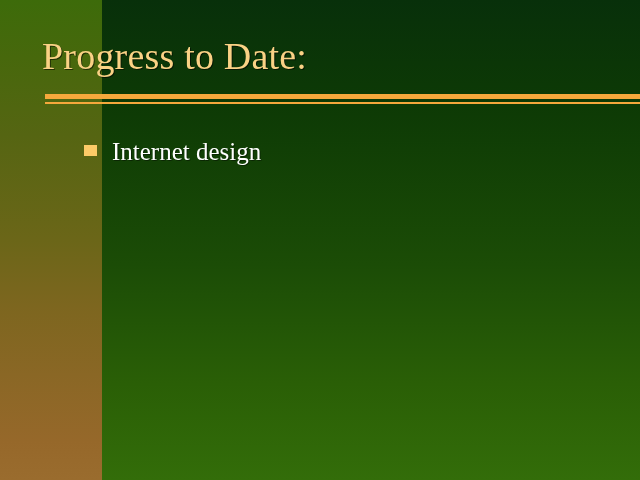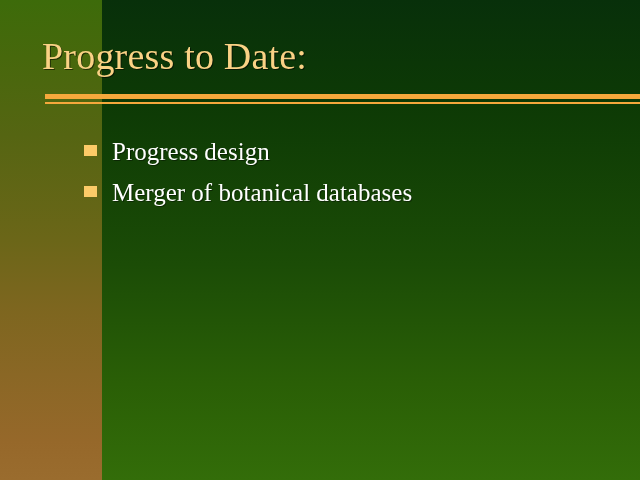--- a/index.html
+++ b/index.html
@@ -117,25 +117,21 @@
 
   <div id="divider">
     <div class="rule-thick"></div>
     <div class="rule-thin"></div>
   </div>
 
   <div id="bullets">
 
     <div class="bullet-item">
       <span class="bullet-marker"></span>
-      <span class="bullet-text">Progress design</span>
+      <span class="bullet-text">Internet design</span>
     </div>
 
-    <div class="bullet-item">
-      <span class="bullet-marker"></span>
-      <span class="bullet-text">Merger of botanical databases</span>
-    </div>
 
 
 
   </div>
 
 </div>
 
 </body></html>

